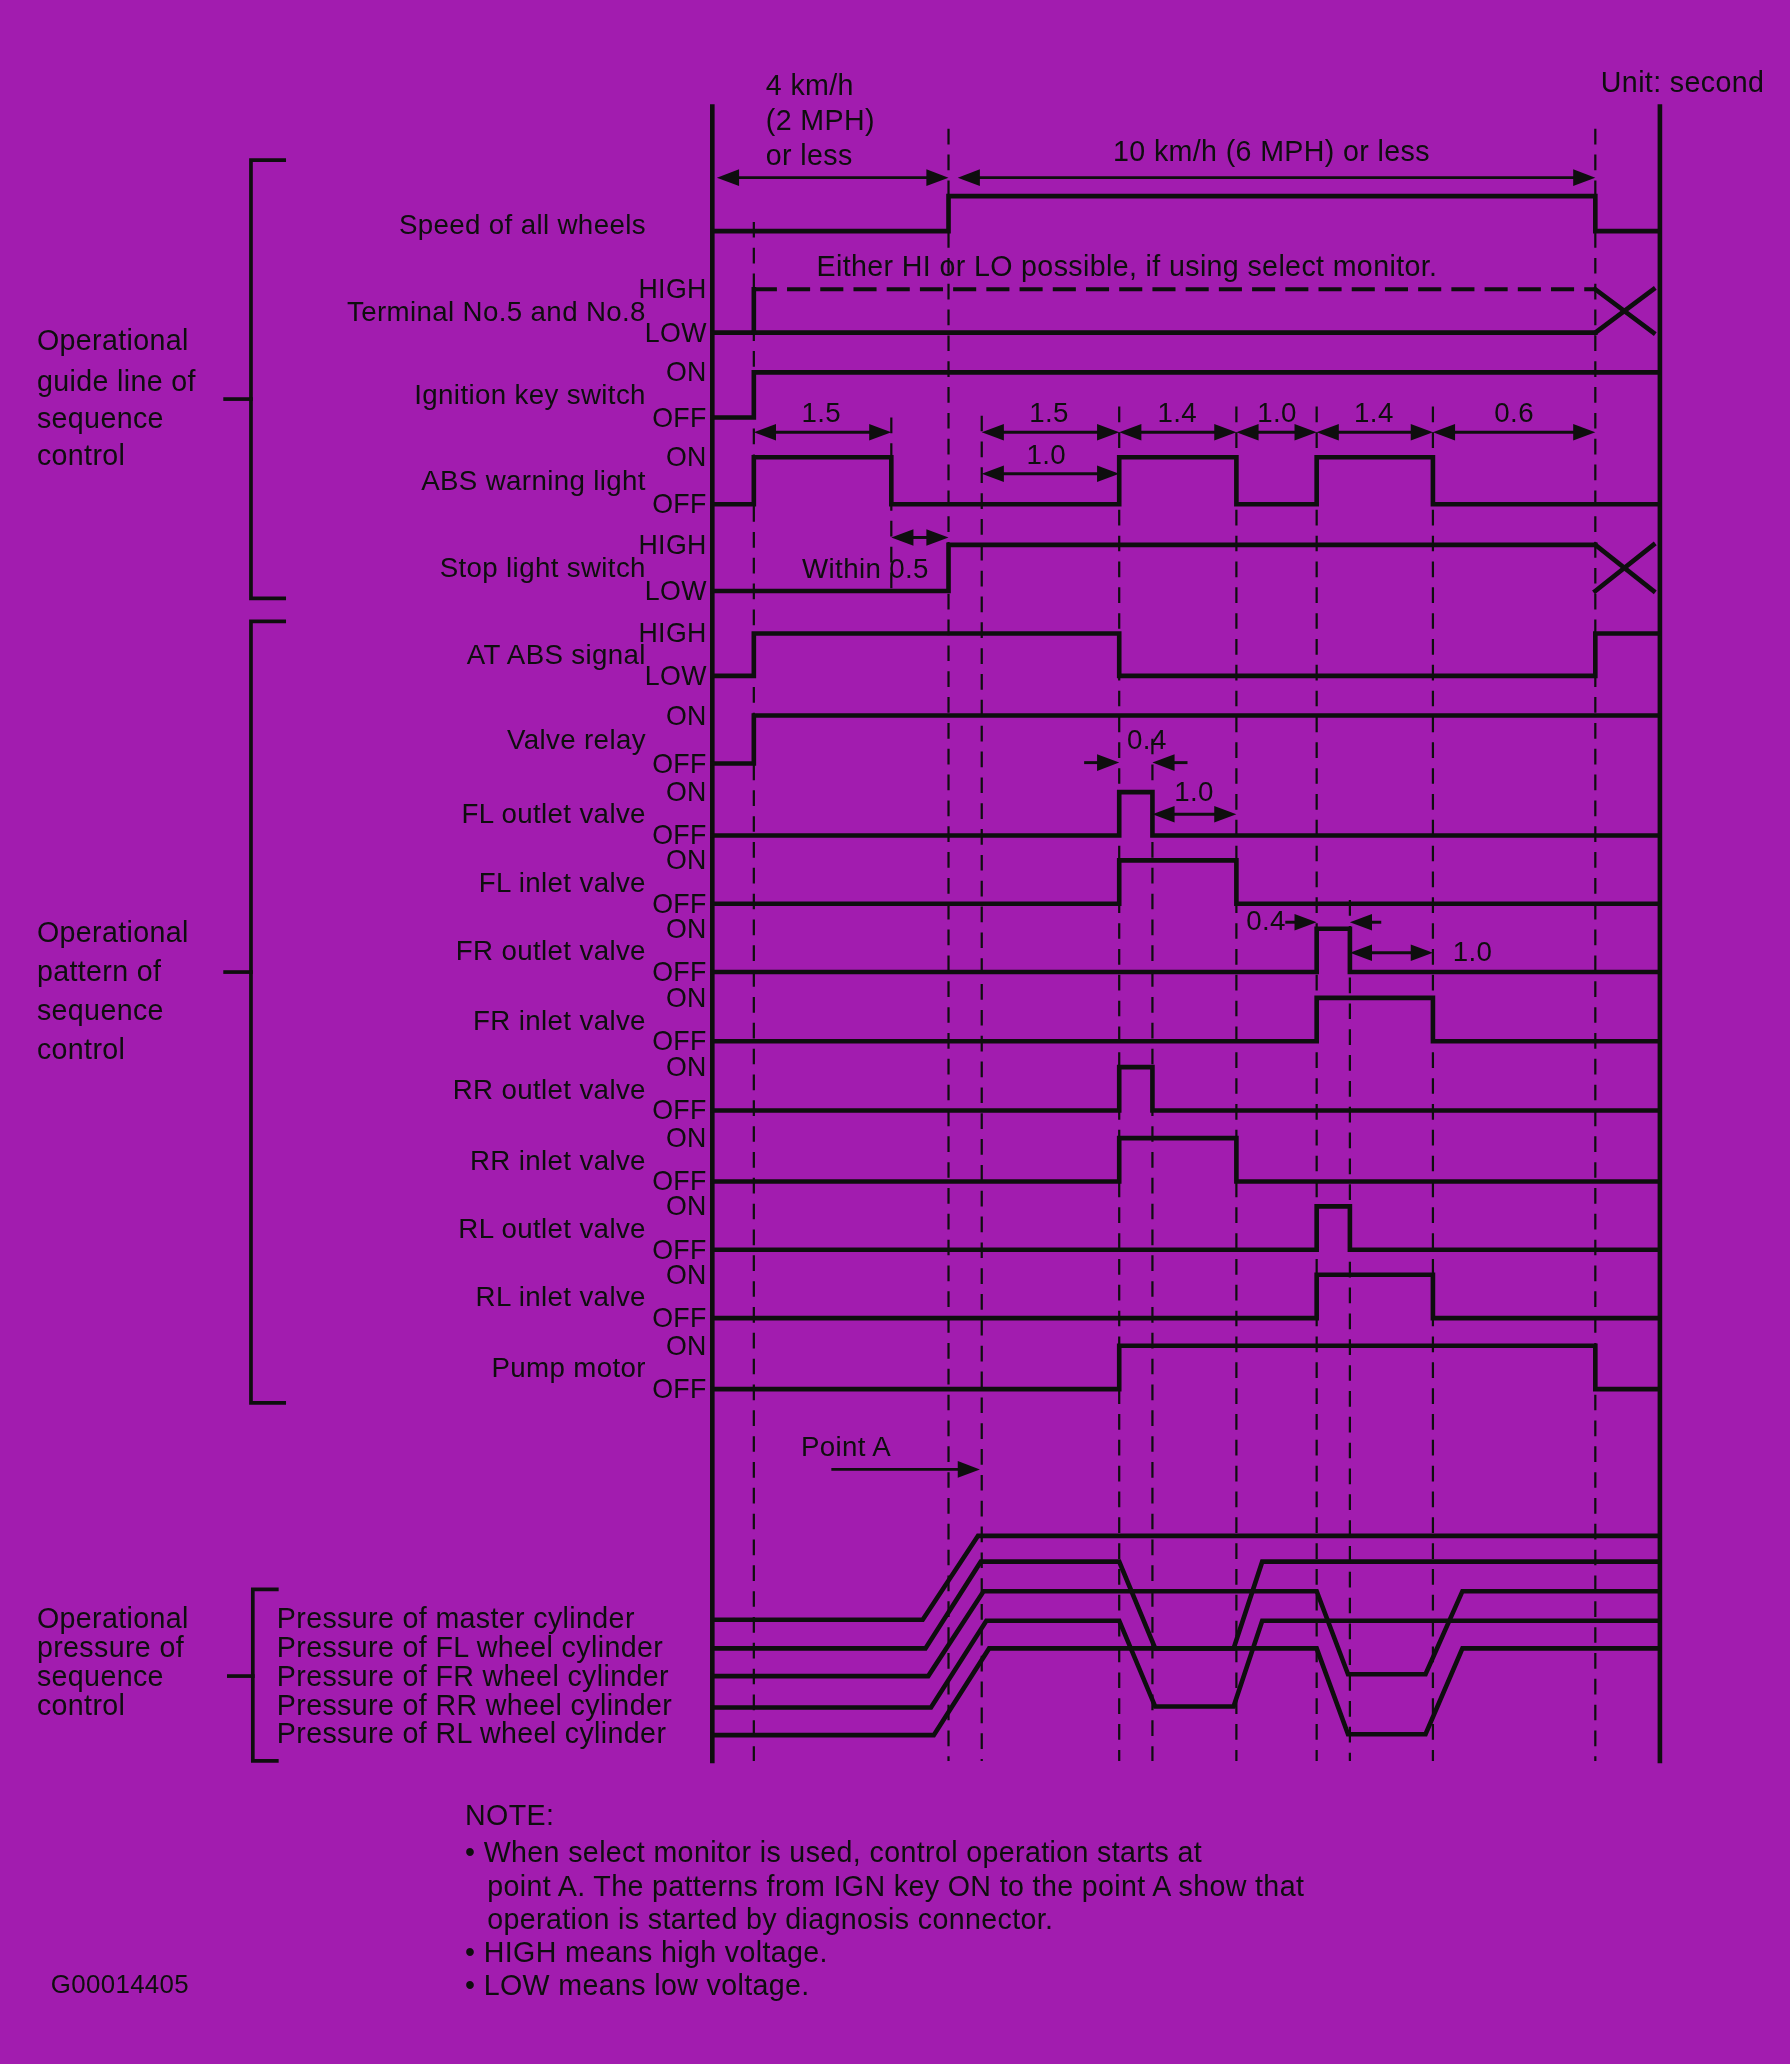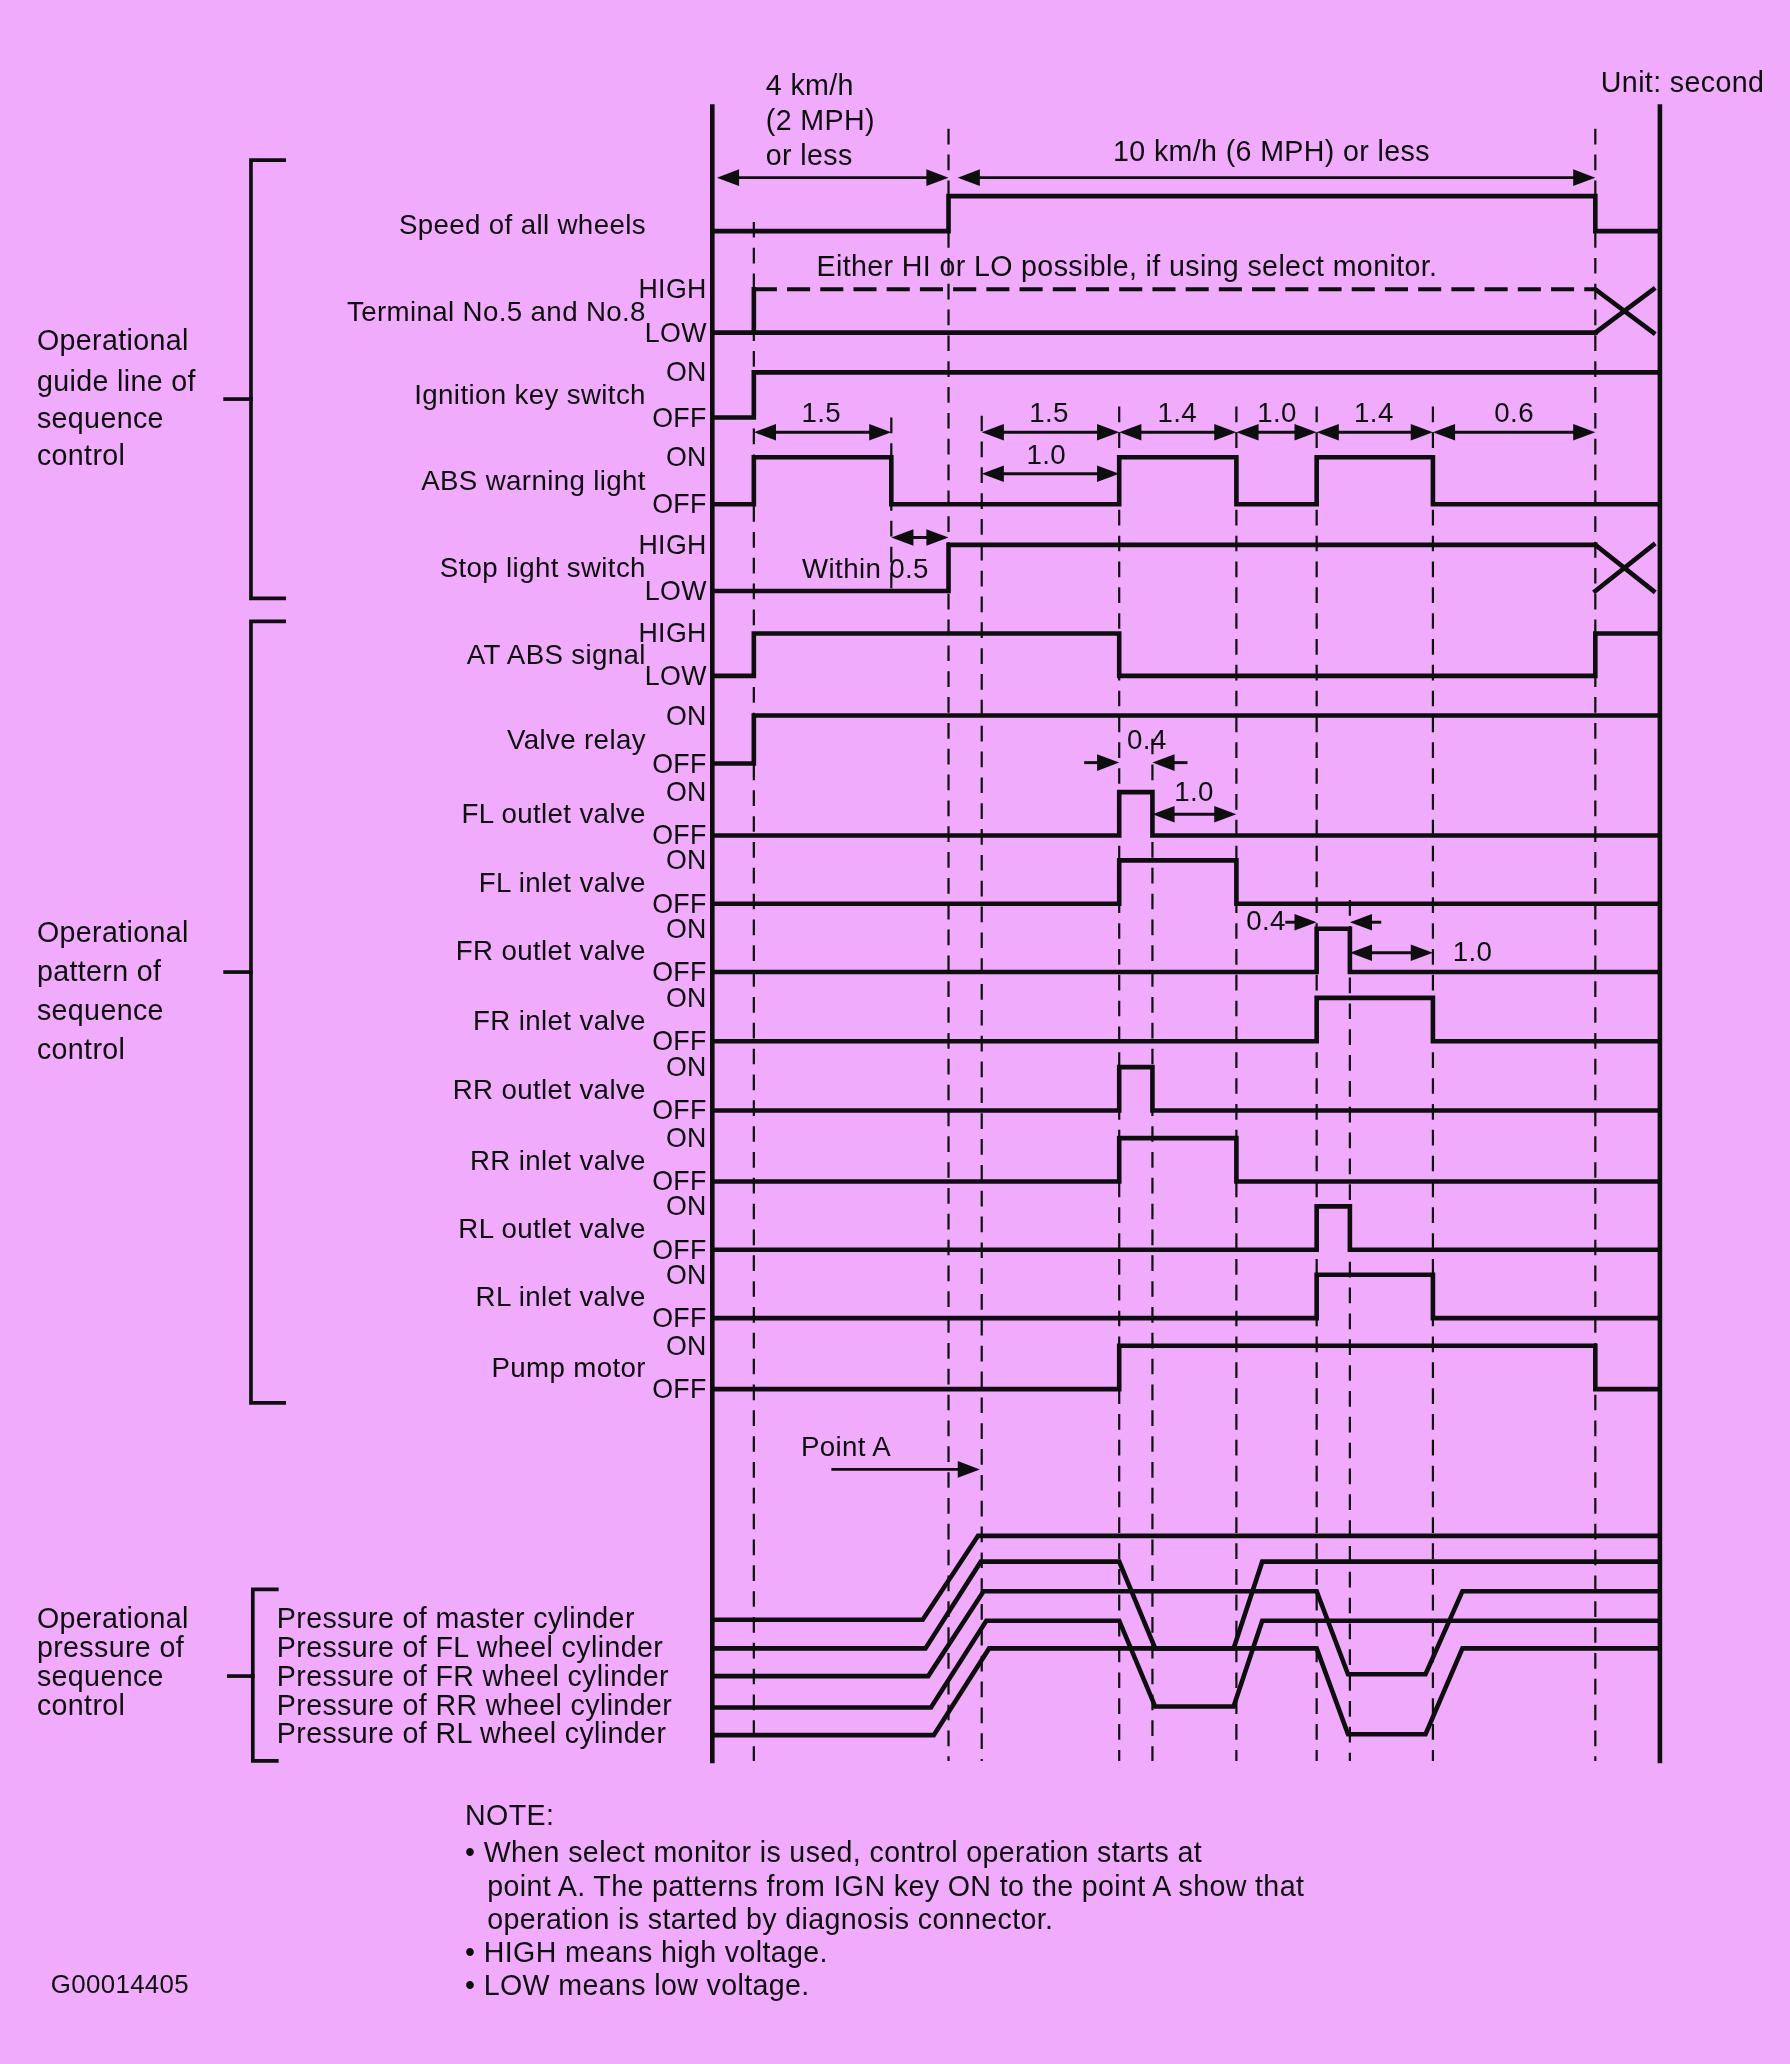--- a/index.html
+++ b/index.html
@@ -1,16 +1,16 @@
 <!DOCTYPE html>
 <html style="font-size:14.8px"><head>
 <meta charset="utf-8">
 <style>
   html,body{margin:0;padding:0;background:#dcdcdc;}
-  .sheet{position:relative;width:1790px;height:2065px;background:#f0abfc;margin:0 auto;overflow:hidden;}
+  .sheet{position:relative;width:1790px;height:2065px;background:#a21caf;margin:0 auto;overflow:hidden;}
   svg{position:absolute;left:0;top:0;}
   text{font-family:"Liberation Sans","DejaVu Sans",sans-serif;fill:#0e0e0e;dominant-baseline:central;letter-spacing:.4px;}.f28{font-size:28px}.f29{font-size:29px}.f30{font-size:30px}.f31{font-size:31px}
   .wave{fill:none;stroke:#0e0e0e;stroke-width:5;stroke-linecap:square;stroke-linejoin:miter;}
   .wavedash{fill:none;stroke:#0e0e0e;stroke-width:4.4;stroke-linecap:butt;stroke-dasharray:25 11;}
   .grid{fill:none;stroke:#0e0e0e;stroke-width:2.4;stroke-dasharray:17 11;}
   .axis{fill:none;stroke:#0e0e0e;stroke-width:5;stroke-linecap:square;}
   .dim{fill:none;stroke:#0e0e0e;stroke-width:3.2;}
   .hd{fill:#0e0e0e;stroke:none;}
   .bracket{fill:none;stroke:#0e0e0e;stroke-width:4;stroke-linecap:square;}
 </style>

